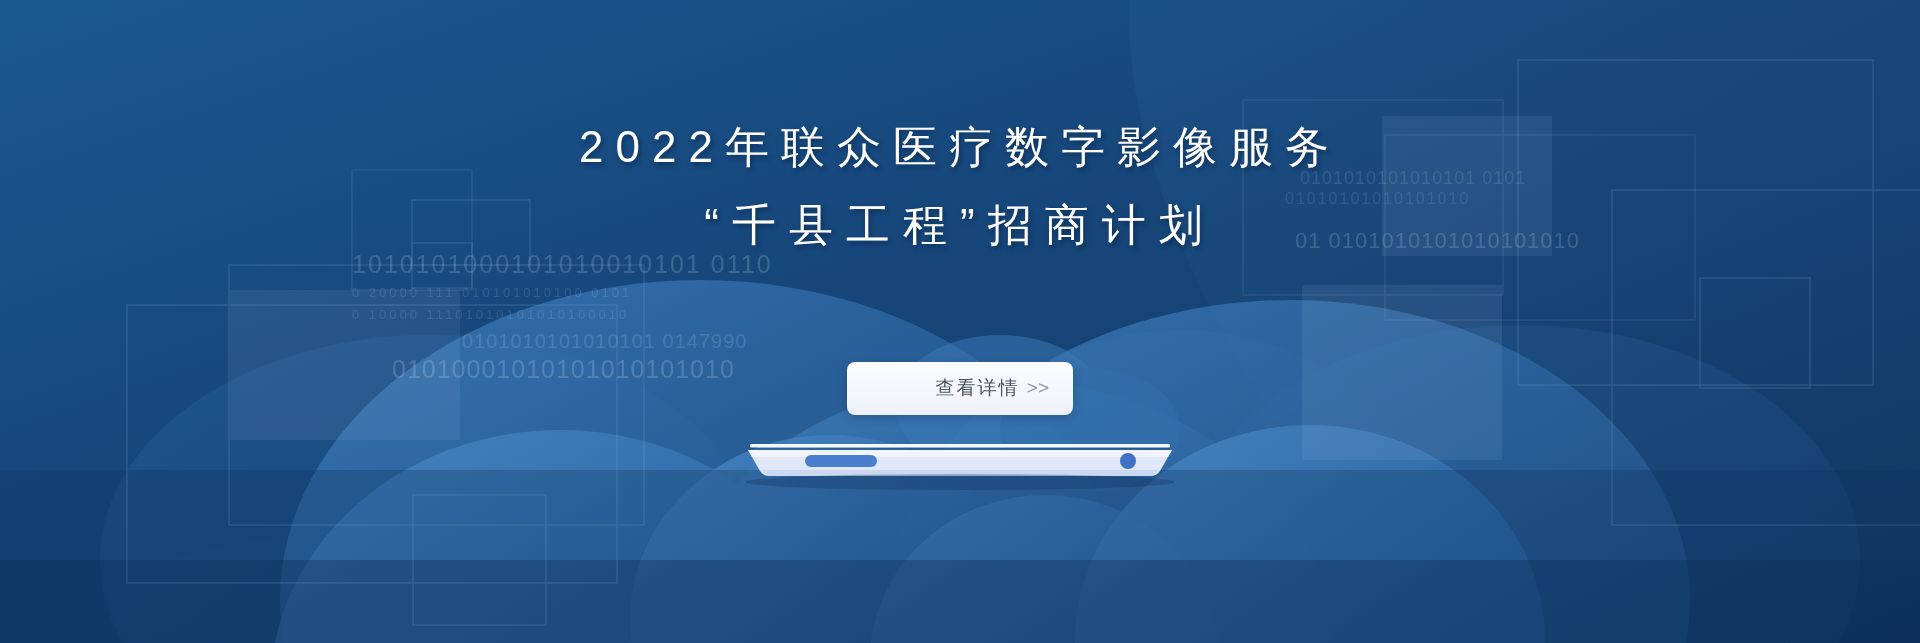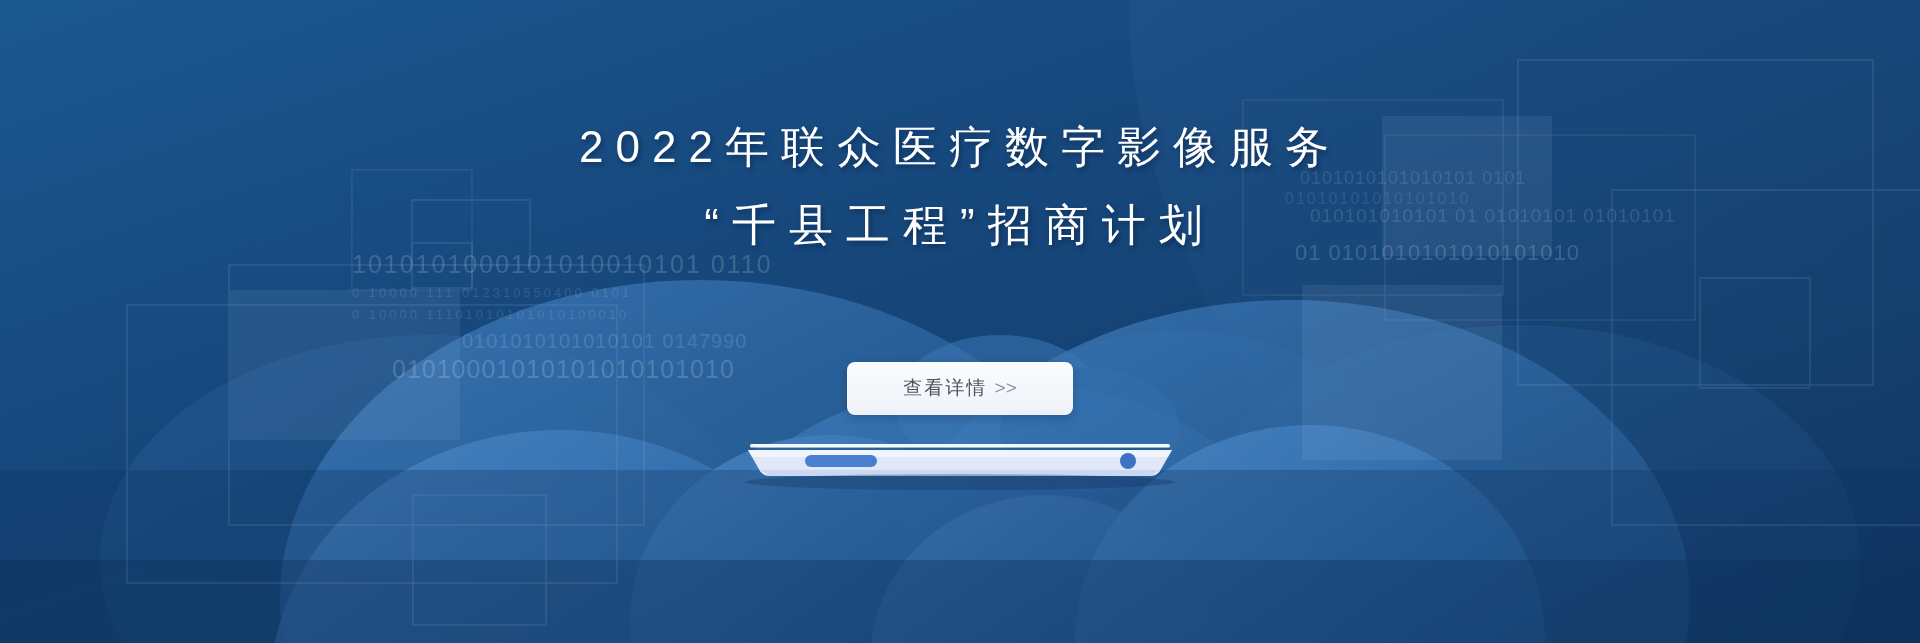--- a/index.html
+++ b/index.html
@@ -38,21 +38,21 @@
     pointer-events: none;
     user-select: none;
   }
 
   .b1 { left: 352px;  top: 250px; font-size: 25px; opacity: .16; letter-spacing: 2px; }
   .b2 { left: 352px;  top: 285px; font-size: 13px; opacity: .11; letter-spacing: 3px; }
   .b3 { left: 352px;  top: 307px; font-size: 13px; opacity: .11; letter-spacing: 3px; }
   .b4 { left: 462px;  top: 330px; font-size: 20px; opacity: .13; letter-spacing: 1px; }
   .b5 { left: 392px;  top: 355px; font-size: 25px; opacity: .17; letter-spacing: 1px; }
   .b6 { left: 1310px; top: 205px; font-size: 19px; opacity: .12; letter-spacing: 1px; }
-  .b7 { left: 1295px; top: 240px; font-size: 22px; opacity: .16; letter-spacing: 1px; }
+  .b7 { left: 1295px; top: 228px; font-size: 22px; opacity: .16; letter-spacing: 1px; }
   .b8 { left: 1300px; top: 168px; font-size: 18px; opacity: .11; letter-spacing: 1px; }
   .b9 { left: 1285px; top: 190px; font-size: 16px; opacity: .09; letter-spacing: 2px; }
 
   
   #content {
     position: absolute;
     left: 0; top: 0;
     width: 1920px;
     height: 643px;
   }
@@ -92,21 +92,21 @@
     box-sizing: border-box;
     background: linear-gradient(180deg, #fbfcfe 0%, #eef2f8 100%);
     color: #4a5360;
     font-size: 19px;
     letter-spacing: 2px;
     border: none;
     border-radius: 8px;
     cursor: pointer;
     box-shadow: 0 3px 10px rgba(3, 22, 48, 0.22);
     font-family: "Liberation Sans", "DejaVu Sans", sans-serif;
-    text-align: center;
+    text-align: right;
   }
   .cta-button .chev { color: #8b949f; letter-spacing: 0; }
 
   
   .device {
     position: absolute;
     left: 745px;
     top: 444px;
     width: 430px;
     height: 34px;
@@ -226,27 +226,26 @@
         <rect x="805" y="455" width="72" height="12" rx="6" fill="#4a7fd0"></rect>
 
         <circle cx="1128" cy="461" r="8" fill="#3f72c4"></circle>
 
         <ellipse cx="960" cy="482" rx="215" ry="8" fill="#0d2f58" opacity="0.30"></ellipse>
       </g>
     </g>
   </svg>
 
   <div class="binary b1">1010101000101010010101 0110</div>
-  <div class="binary b2">0  10000  111            012310550400      0101</div>
+  <div class="binary b2">0  20000  111            010101010100      0101</div>
   <div class="binary b3">0  10000  11101010101010100010</div>
   <div class="binary b4">0101010101010101  0147990</div>
   <div class="binary b5">01010001010101010101010</div>
   <div class="binary b8">0101010101010101  0101</div>
   <div class="binary b9">01010101010101010</div>
-  <div class="binary b6">010101010101 01 01010101  01010101</div>
   <div class="binary b7">01 0101010101010101010</div>
 
   <div id="content">
 
     <div class="title-block">
       <div class="title-line l1">2022年联众医疗数字影像服务</div>
       <div class="title-line l2">“千县工程”招商计划</div>
     </div>
 
     <div class="cta-wrap">

